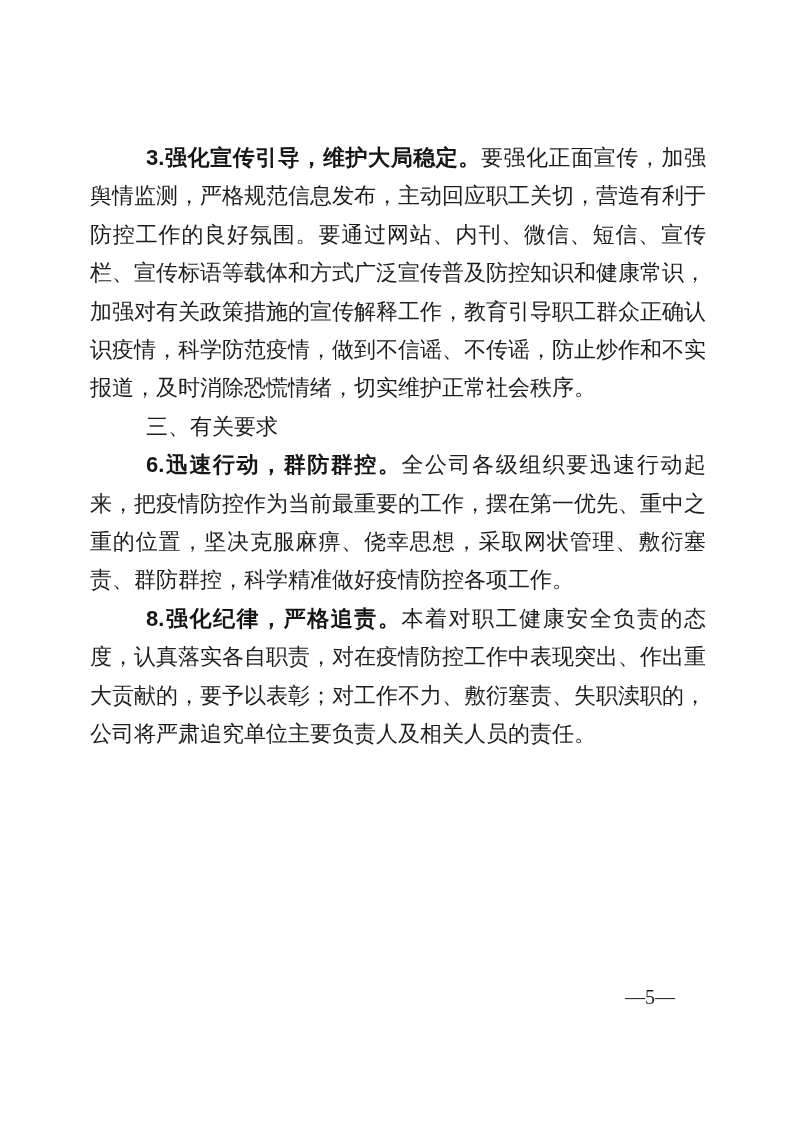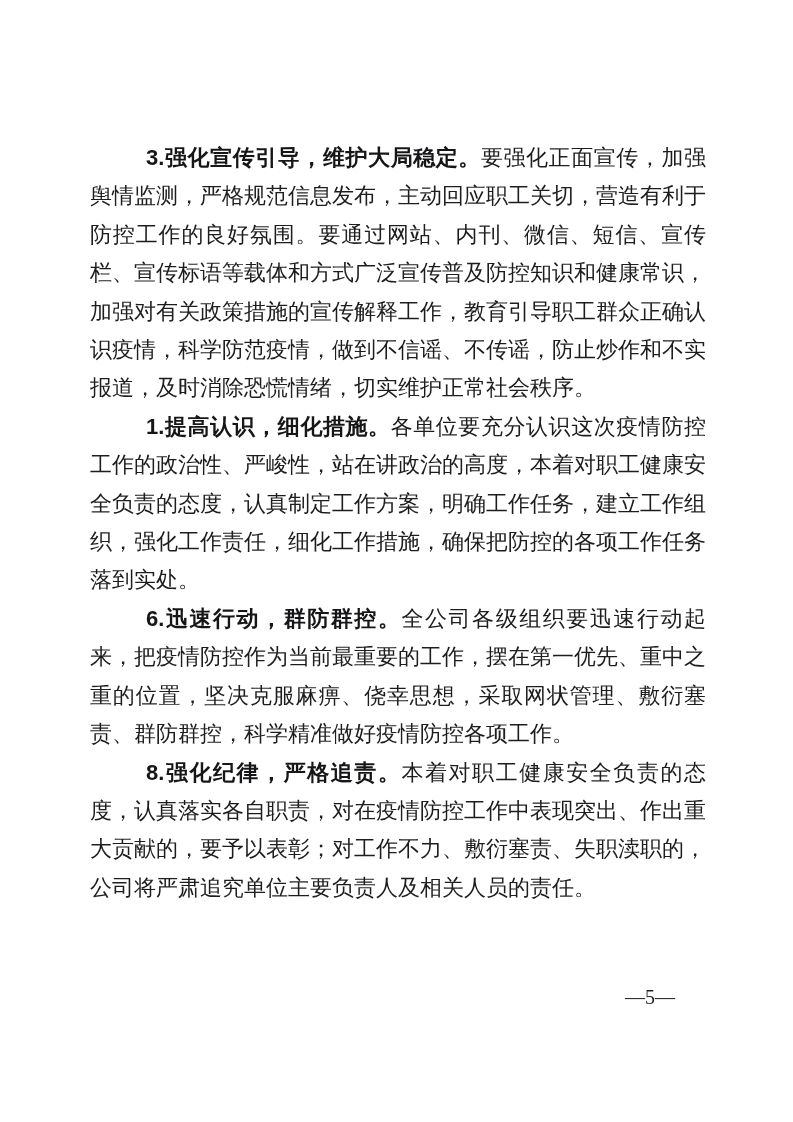--- a/index.html
+++ b/index.html
@@ -51,22 +51,22 @@
   </style>
 </head>
 <body>
 
 <div class="page">
 
   <div class="content">
 
     <p class="para"><span class="lead">3.强化宣传引导，维护大局稳定。</span><span>要强化正面宣传，加强舆情监测，严格规范信息发布，主动回应职工关切，营造有利于防控工作的良好氛围。要通过网站、内刊、微信、短信、宣传栏、宣传标语等载体和方式广泛宣传普及防控知识和健康常识，加强对有关政策措施的宣传解释工作，教育引导职工群众正确认识疫情，科学防范疫情，做到不信谣、不传谣，防止炒作和不实报道，及时消除恐慌情绪，切实维护正常社会秩序。</span></p>
 
+    <p class="para"><span class="lead"></span><span>三、有关要求</span></p>
 
-    <p class="para"><span class="lead">1.提高认识，细化措施。</span><span>各单位要充分认识这次疫情防控工作的政治性、严峻性，站在讲政治的高度，本着对职工健康安全负责的态度，认真制定工作方案，明确工作任务，建立工作组织，强化工作责任，细化工作措施，确保把防控的各项工作任务落到实处。</span></p>
 
     <p class="para"><span class="lead">6.迅速行动，群防群控。</span><span>全公司各级组织要迅速行动起来，把疫情防控作为当前最重要的工作，摆在第一优先、重中之重的位置，坚决克服麻痹、侥幸思想，采取网状管理、敷衍塞责、群防群控，科学精准做好疫情防控各项工作。</span></p>
 
     <p class="para"><span class="lead">8.强化纪律，严格追责。</span><span>本着对职工健康安全负责的态度，认真落实各自职责，对在疫情防控工作中表现突出、作出重大贡献的，要予以表彰；对工作不力、敷衍塞责、失职渎职的，公司将严肃追究单位主要负责人及相关人员的责任。</span></p>
 
   </div>
 
   <div class="page-number">—5—</div>
 
 </div>

